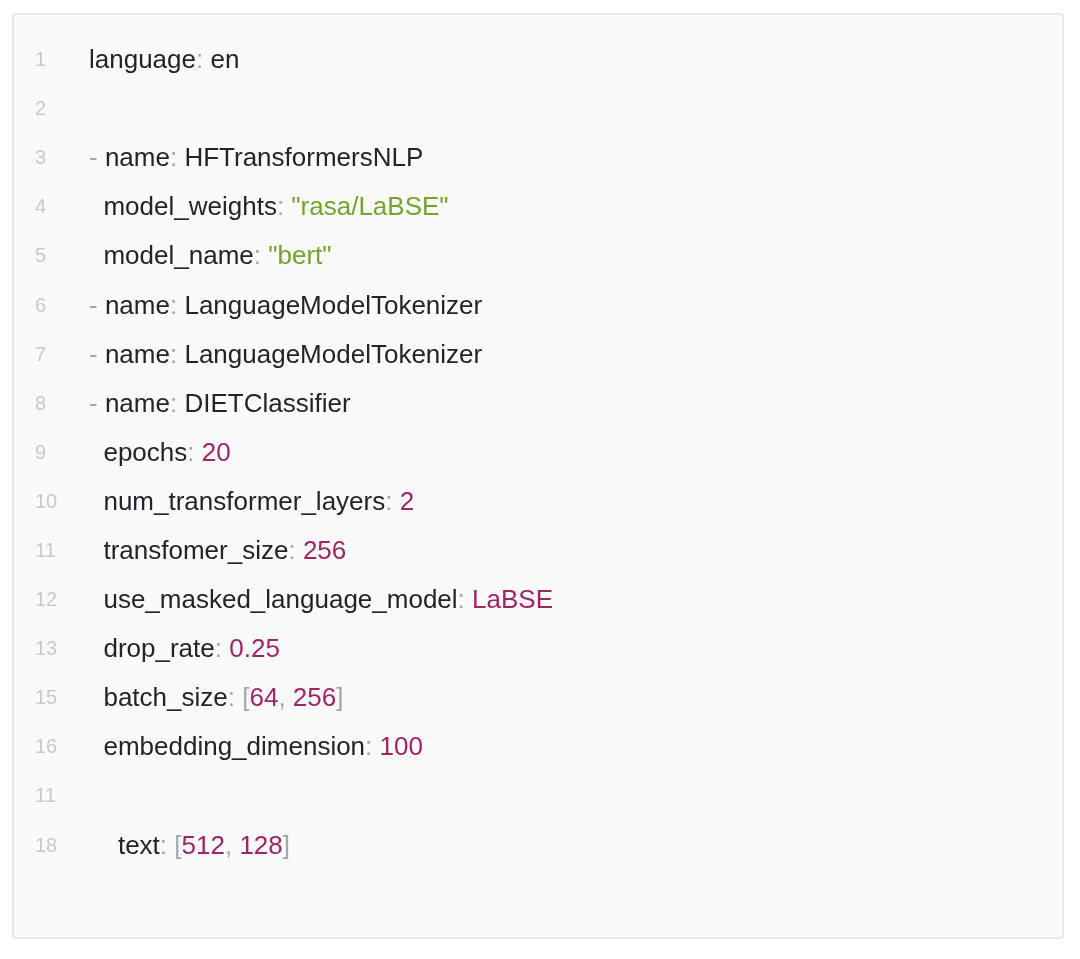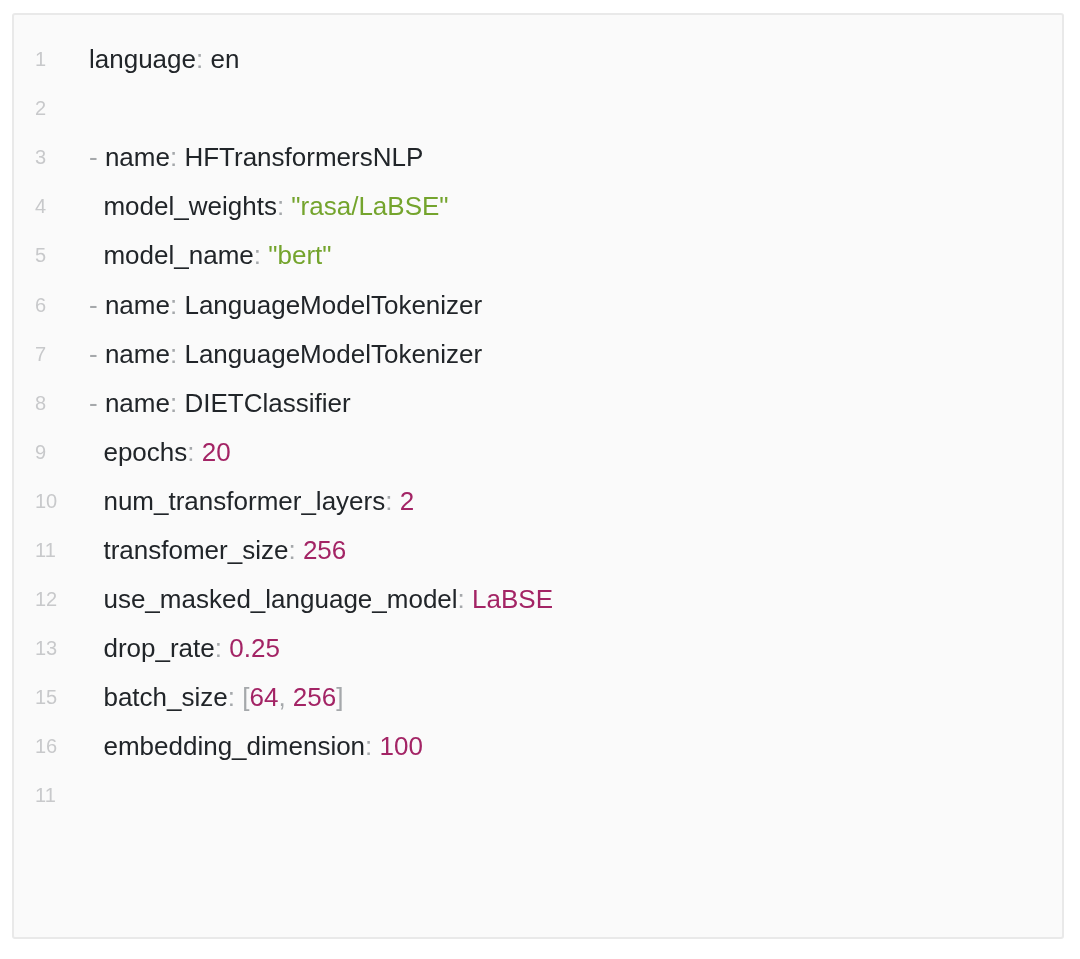--- a/index.html
+++ b/index.html
@@ -63,14 +63,15 @@
       <div class="row"><div class="ln">7</div><div class="code"><span class="tk-punc">-</span><span class="tk-sp"> </span><span class="tk-key">name</span><span class="tk-punc">:</span><span class="tk-sp"> </span><span class="tk-plain">LanguageModelTokenizer</span></div></div>
       <div class="row"><div class="ln">8</div><div class="code"><span class="tk-punc">-</span><span class="tk-sp"> </span><span class="tk-key">name</span><span class="tk-punc">:</span><span class="tk-sp"> </span><span class="tk-plain">DIETClassifier</span></div></div>
       <div class="row"><div class="ln">9</div><div class="code"><span class="tk-sp">  </span><span class="tk-key">epochs</span><span class="tk-punc">:</span><span class="tk-sp"> </span><span class="tk-num">20</span></div></div>
       <div class="row"><div class="ln">10</div><div class="code"><span class="tk-sp">  </span><span class="tk-key">num_transformer_layers</span><span class="tk-punc">:</span><span class="tk-sp"> </span><span class="tk-num">2</span></div></div>
       <div class="row"><div class="ln">11</div><div class="code"><span class="tk-sp">  </span><span class="tk-key">transfomer_size</span><span class="tk-punc">:</span><span class="tk-sp"> </span><span class="tk-num">256</span></div></div>
       <div class="row"><div class="ln">12</div><div class="code"><span class="tk-sp">  </span><span class="tk-key">use_masked_language_model</span><span class="tk-punc">:</span><span class="tk-sp"> </span><span class="tk-num">LaBSE</span></div></div>
       <div class="row"><div class="ln">13</div><div class="code"><span class="tk-sp">  </span><span class="tk-key">drop_rate</span><span class="tk-punc">:</span><span class="tk-sp"> </span><span class="tk-num">0.25</span></div></div>
       <div class="row"><div class="ln">15</div><div class="code"><span class="tk-sp">  </span><span class="tk-key">batch_size</span><span class="tk-punc">:</span><span class="tk-sp"> </span><span class="tk-punc">[</span><span class="tk-num">64</span><span class="tk-punc">,</span><span class="tk-sp"> </span><span class="tk-num">256</span><span class="tk-punc">]</span></div></div>
       <div class="row"><div class="ln">16</div><div class="code"><span class="tk-sp">  </span><span class="tk-key">embedding_dimension</span><span class="tk-punc">:</span><span class="tk-sp"> </span><span class="tk-num">100</span></div></div>
       <div class="row"><div class="ln">11</div></div>
+      <div class="row"><div class="ln">18</div><div class="code"><span class="tk-sp">    </span><span class="tk-key">text</span><span class="tk-punc">:</span><span class="tk-sp"> </span><span class="tk-punc">[</span><span class="tk-num">512</span><span class="tk-punc">,</span><span class="tk-sp"> </span><span class="tk-num">128</span><span class="tk-punc">]</span></div></div>
     </div>
 </div>
 
 </body></html>

